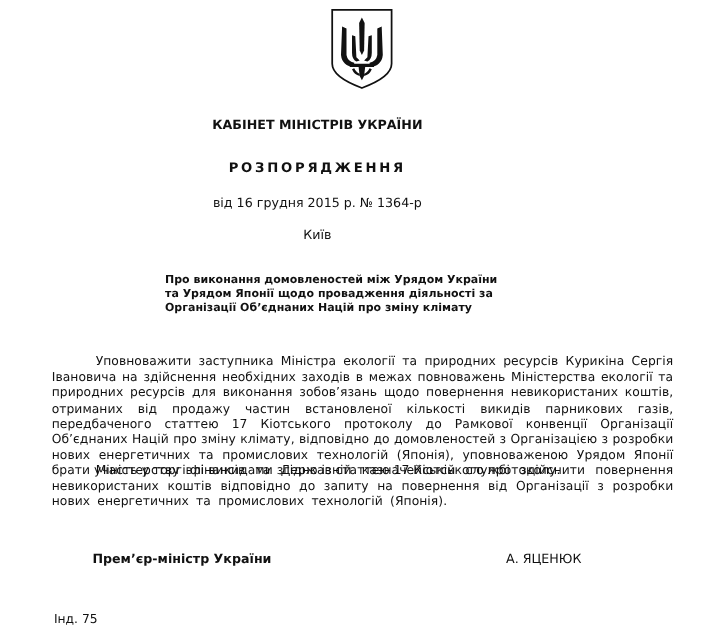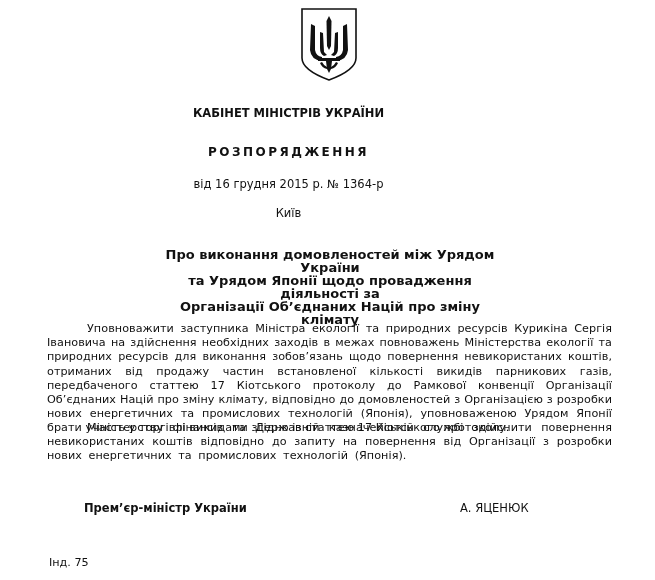--- a/index.html
+++ b/index.html
@@ -8,21 +8,21 @@
     font-family: "DejaVu Sans", sans-serif; color: #111111;
   }
   .emblem { position: absolute; left: 298px; top: 6px; width: 62px; height: 76px; }
   .center { position: absolute; left: 0; width: 577px; text-align: center; }
   .org { top: 106px; font-size: 11.5px; font-weight: bold; }
   .doctype { top: 145px; font-size: 12px; font-weight: bold; letter-spacing: 2.5px; }
   .date { top: 177px; font-size: 11.5px; }
   .city { top: 206px; font-size: 11.5px; }
   .title {
     position: absolute; left: 150px; width: 360px; top: 248px;
-    text-align: center; font-size: 13px; font-weight: bold; line-height: 13px;
+    font-size: 10px; font-weight: bold; line-height: 13px;
   }
   .para {
     position: absolute; left: 47px; width: 565px; margin: 0;
     font-size: 11.2px; line-height: 14.2px; text-align: justify;
     text-indent: 40px; letter-spacing: 0.05px;
   }
   .p1 { top: 322px; }
   .p2 { top: 421px; word-spacing: 3px; }
   .sig-title { position: absolute; left: 84px; top: 501px; font-size: 11.5px; font-weight: bold; text-align: right; }
   .sig-name { position: absolute; left: 460px; top: 501px; font-size: 11.5px; font-weight: normal; }

